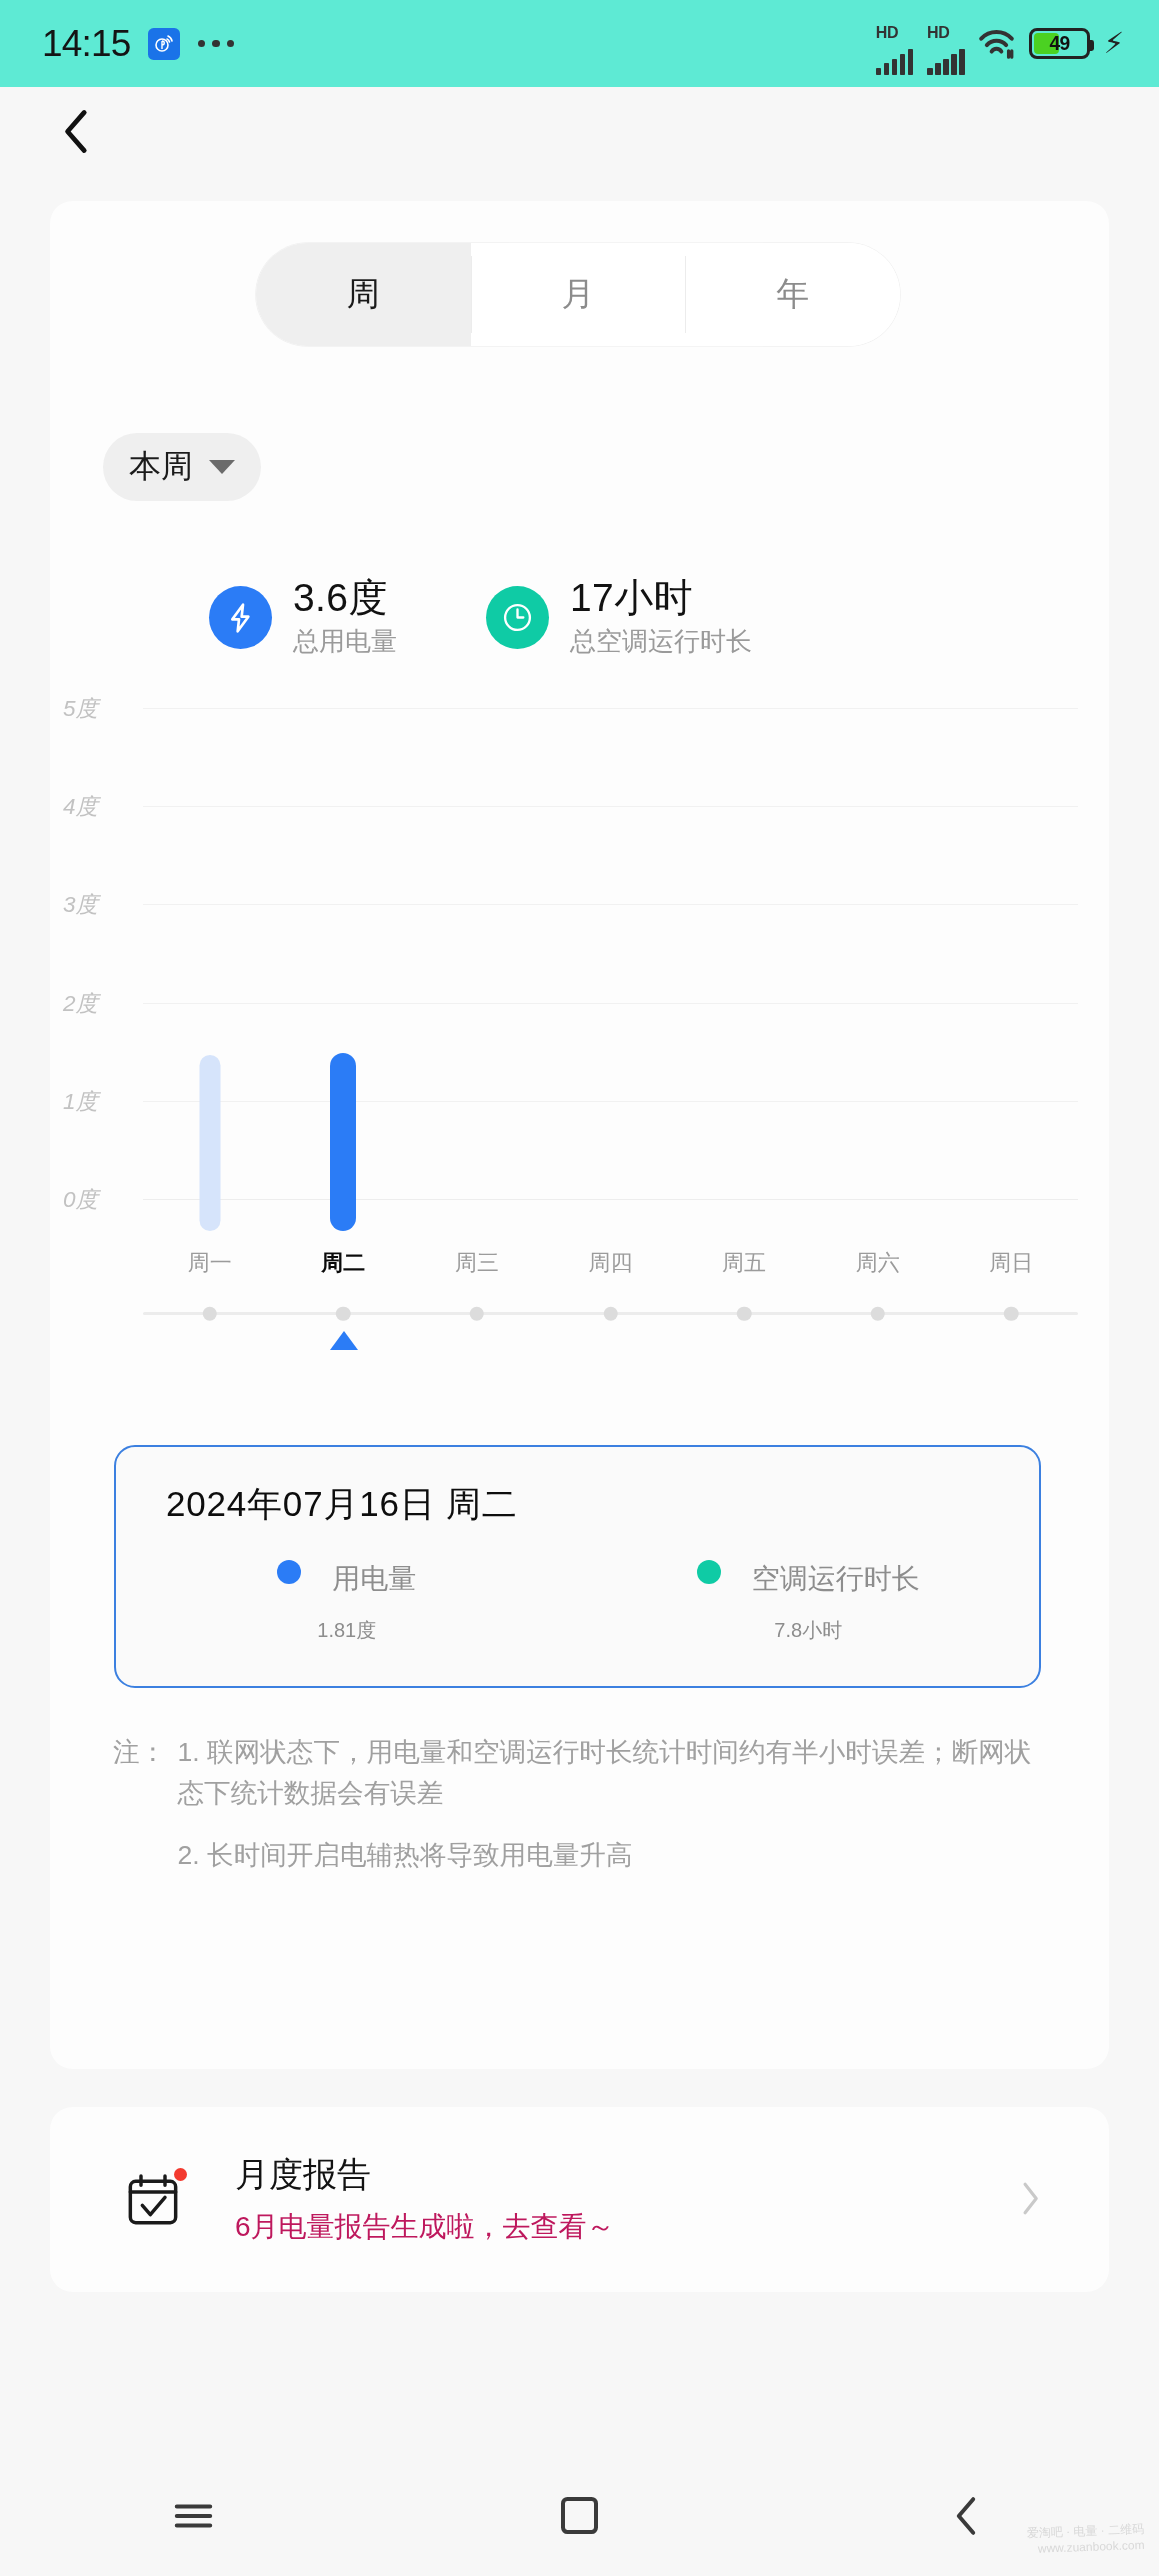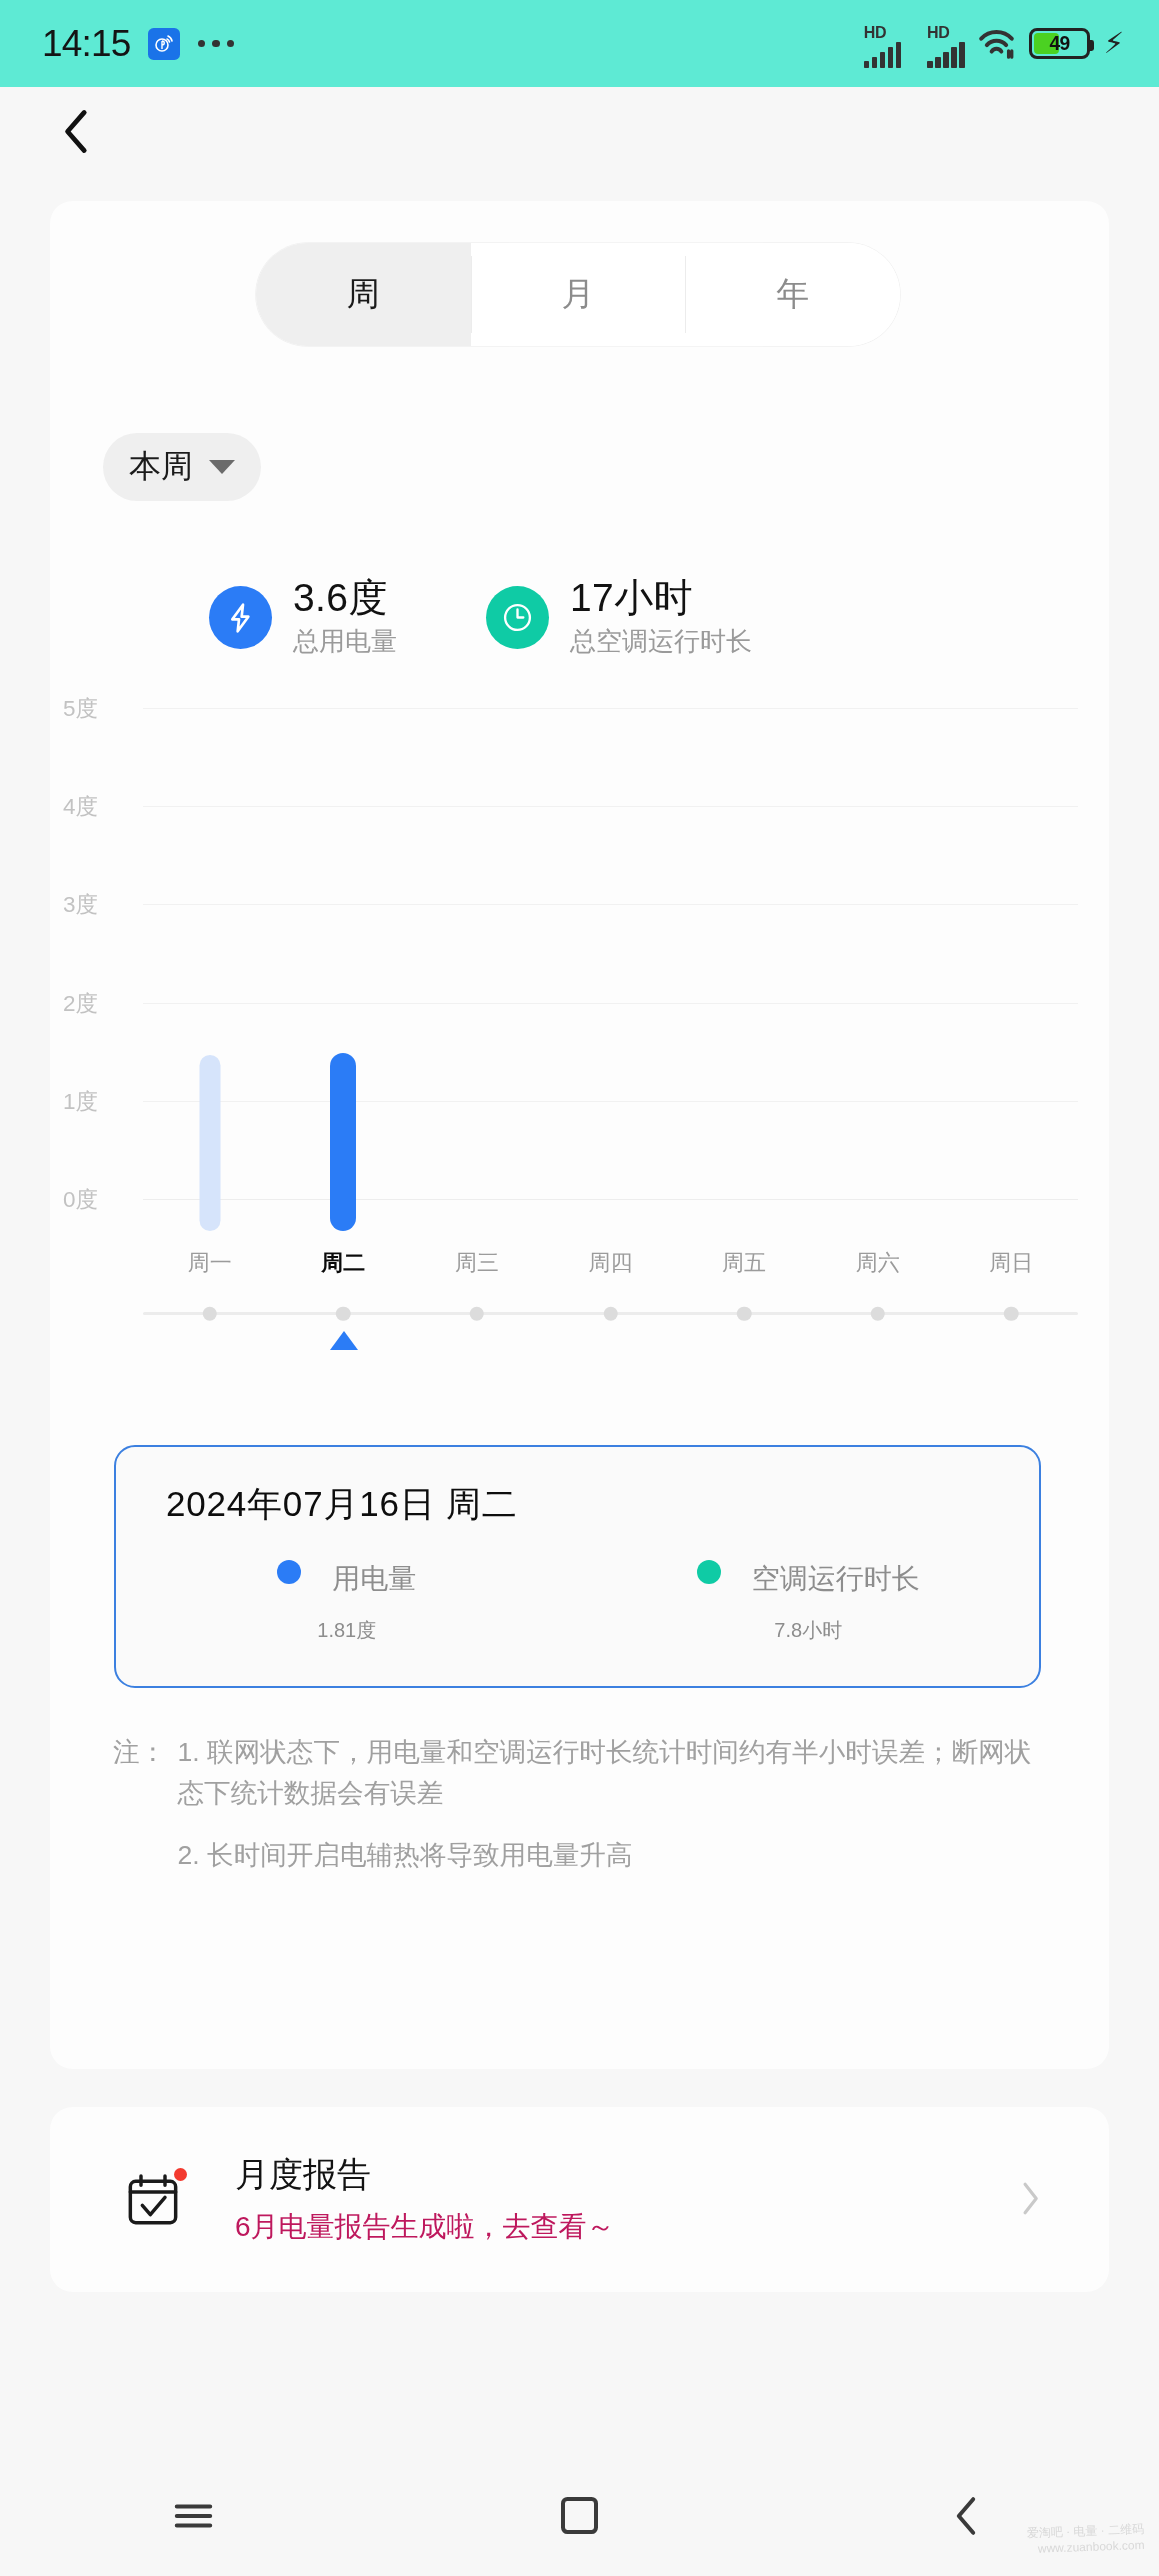--- a/index.html
+++ b/index.html
@@ -23,21 +23,21 @@
   .sb-time { font-size:37px; font-weight:400; letter-spacing:-0.8px; color:#141414; }
   .sb-appicon {
     width:32px; height:32px; border-radius:5.6px; background:#1a73e8;
     display:flex; align-items:center; justify-content:center; position:relative;
   }
   .sb-appicon svg { display:block; }
   .sb-dots { display:flex; gap:7.2px; align-items:center; }
   .sb-dots i { width:7.2px; height:7.2px; border-radius:50%; background:#333; display:block; }
 
   .sb-right { display:flex; align-items:center; gap:13.7px; }
-  .sig { position:relative; display:flex; align-items:center; height:35px; padding-top:9.7px;margin-left:12px; }
+  .sig { position:relative; display:flex; align-items:flex-start; height:35px; padding-top:9.7px; }
   .sig .hd {
     position:absolute; top:-1.6px; left:0;
     font-size:16px; font-weight:700; color:#333; letter-spacing:-0.4px;
   }
   .sig .bars { display:flex; align-items:flex-end; gap:2.4px; margin-top:13px; }
   .sig .bars i { width:5.6px; background:#333; display:block; border-radius:0.8px; }
   .sig .bars i:nth-child(1){height:6.4px;}
   .sig .bars i:nth-child(2){height:11.3px;}
   .sig .bars i:nth-child(3){height:16px;}
   .sig .bars i:nth-child(4){height:21px;}
@@ -114,21 +114,21 @@
   .stat-icon {
     width:63px; height:63px; border-radius:50%;
     display:flex; align-items:center; justify-content:center; flex:0 0 63px;
   }
   .icon-power { background:#2b7cf6; }
   .icon-clock { background:#0fcba5; }
   .stat-text .big { font-size:39px; color:#121212; line-height:1.12; letter-spacing:0.4px; }
   .stat-text .sub { font-size:26px; color:#9a9a9a; margin-top:4.8px; }
 
   
-  .chart { position:absolute; left:0; top:708px; width:1159px; height:523px; }
+  .chart { position:absolute; left:0; top:708px; width:1159px; height:523px;font-style:italic; }
   .ylabel {
     position:absolute; left:63px; font-size:22.5px; color:#c2c2c2; transform:translateY(-50%);
     width:72px; text-align:left;
   }
   .gridline { position:absolute; left:143px; right:81px; height:0.8px; background:#f1f1f1; }
   .gridline.base { background:#ededed; }
   .bars-area { position:absolute; left:143px; right:81px; top:0; bottom:0; }
   .bar {
     position:absolute; bottom:0; border-radius:32px; width:21px;
     transform:translateX(-50%);

